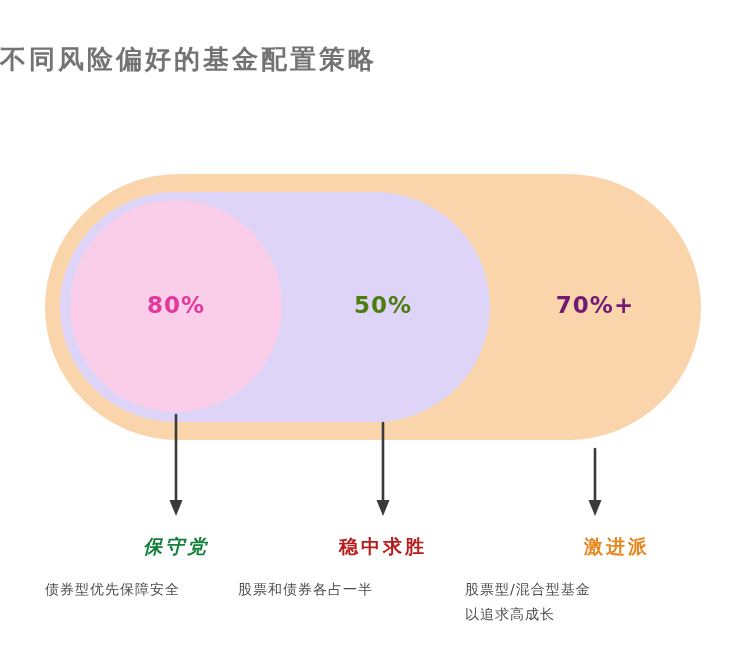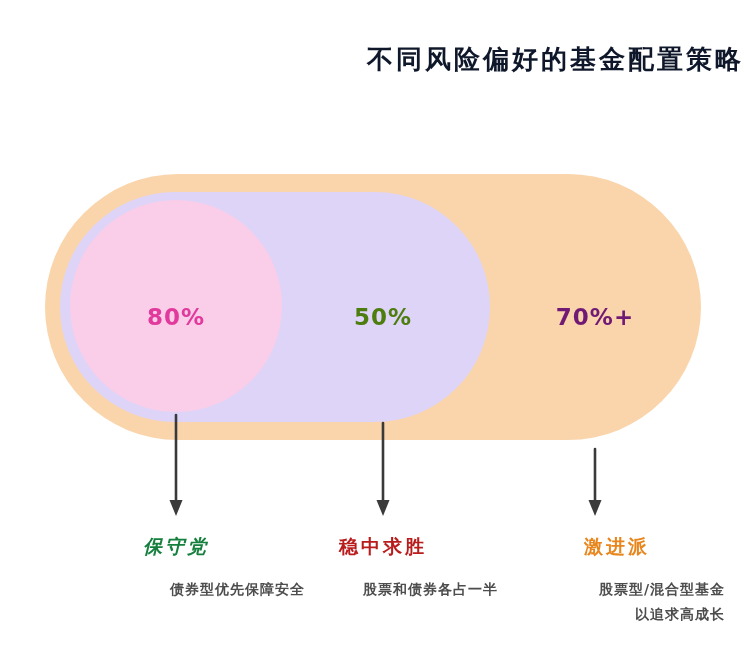--- a/index.html
+++ b/index.html
@@ -10,24 +10,24 @@
     width: 744px;
     height: 655px;
     background: #ffffff;
     overflow: hidden;
   }
   .title {
     position: absolute;
     top: 42px;
     left: 0;
     width: 744px;
-    text-align: right;
+    text-align: left;
     font-size: 26px;
     font-weight: 700;
-    color: #0f172a;
+    color: #737373;
     letter-spacing: 3px;
   }
   .zone { position: absolute; }
   .zone-orange {
     left: 45px; top: 174px;
     width: 656px; height: 266px;
     background: #FAD5AB;
     border-radius: 133px;
   }
   .zone-purple {
@@ -37,21 +37,21 @@
     border-radius: 115px;
   }
   .zone-pink {
     left: 70px; top: 200px;
     width: 212px; height: 212px;
     background: #FACDE9;
     border-radius: 50%;
   }
   .pct {
     position: absolute;
-    top: 304px;
+    top: 292px;
     width: 120px;
     text-align: center;
     font-size: 23px;
     font-weight: 700;
     letter-spacing: 1px;
   }
   .pct-0 { left: 116px; color: #E2399C; }
   .pct-1 { left: 323px; color: #4d7c0f; }
   .pct-2 { left: 535px; color: #701a75; }
   .arrow { position: absolute; }
@@ -67,23 +67,23 @@
     font-weight: 700;
     letter-spacing: 3px;
   }
   .seg-label-0 { left: 66px;  color: #15803d; font-style: italic; }
   .seg-label-1 { left: 273px; color: #b91c1c; }
   .seg-label-2 { left: 507px; color: #E8861D; }
   .seg-desc {
     position: absolute;
     top: 577px;
     width: 260px;
-    text-align: right;
+    text-align: left;
     font-size: 14px;
-    font-weight: 700;
+    font-weight: 400;
     color: #4d4d4d;
     letter-spacing: 1px;
     line-height: 1.8;
     white-space: pre-line;
   }
   .seg-desc-0 { left: 45px; }
   .seg-desc-1 { left: 238px; }
   .seg-desc-2 { left: 465px; }
 </style>
 </head>

